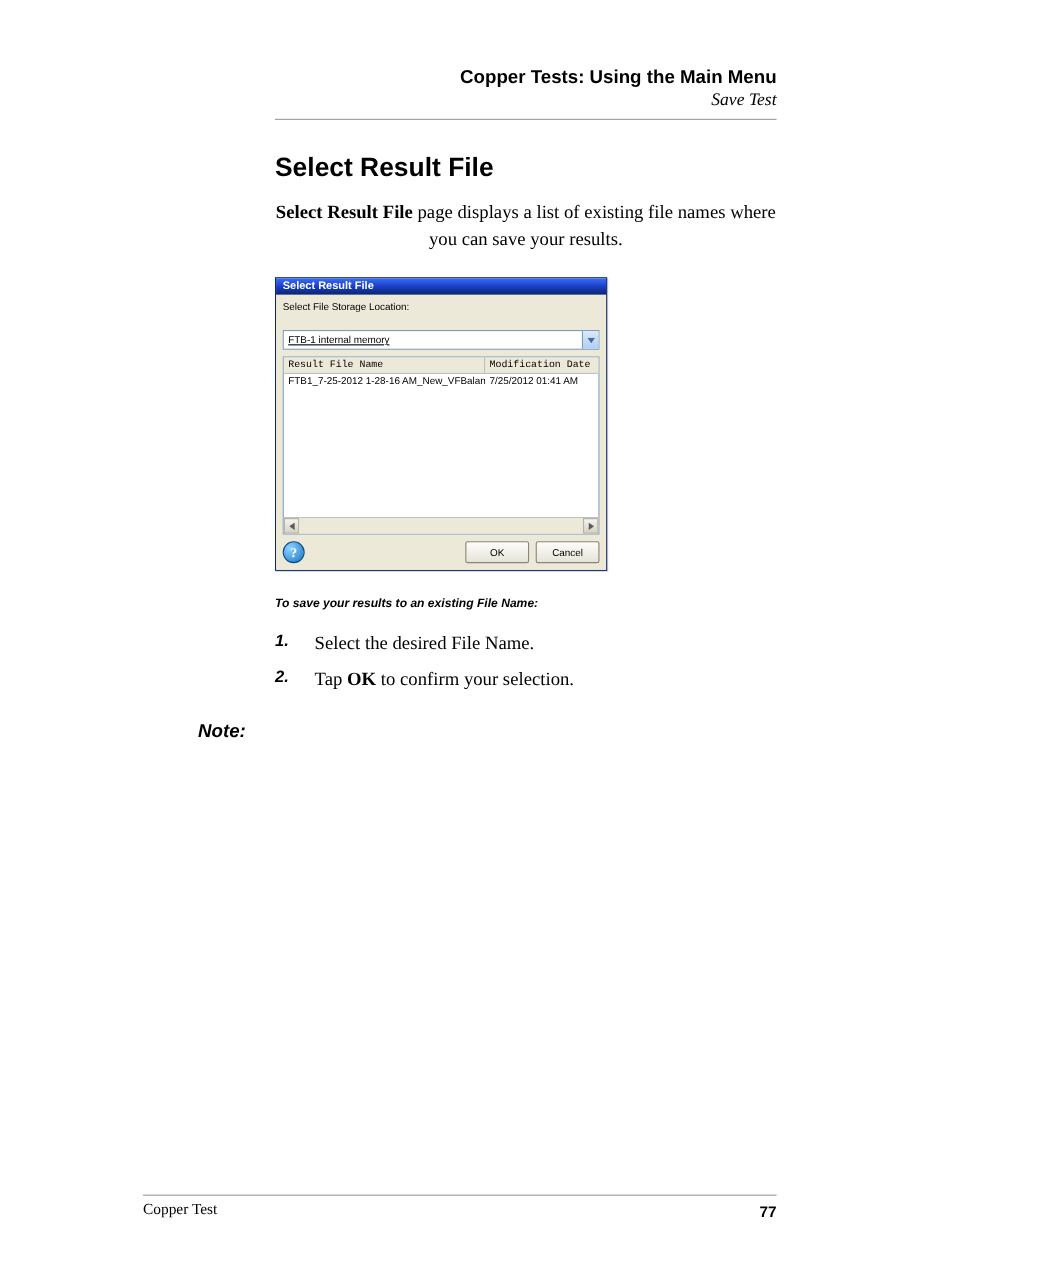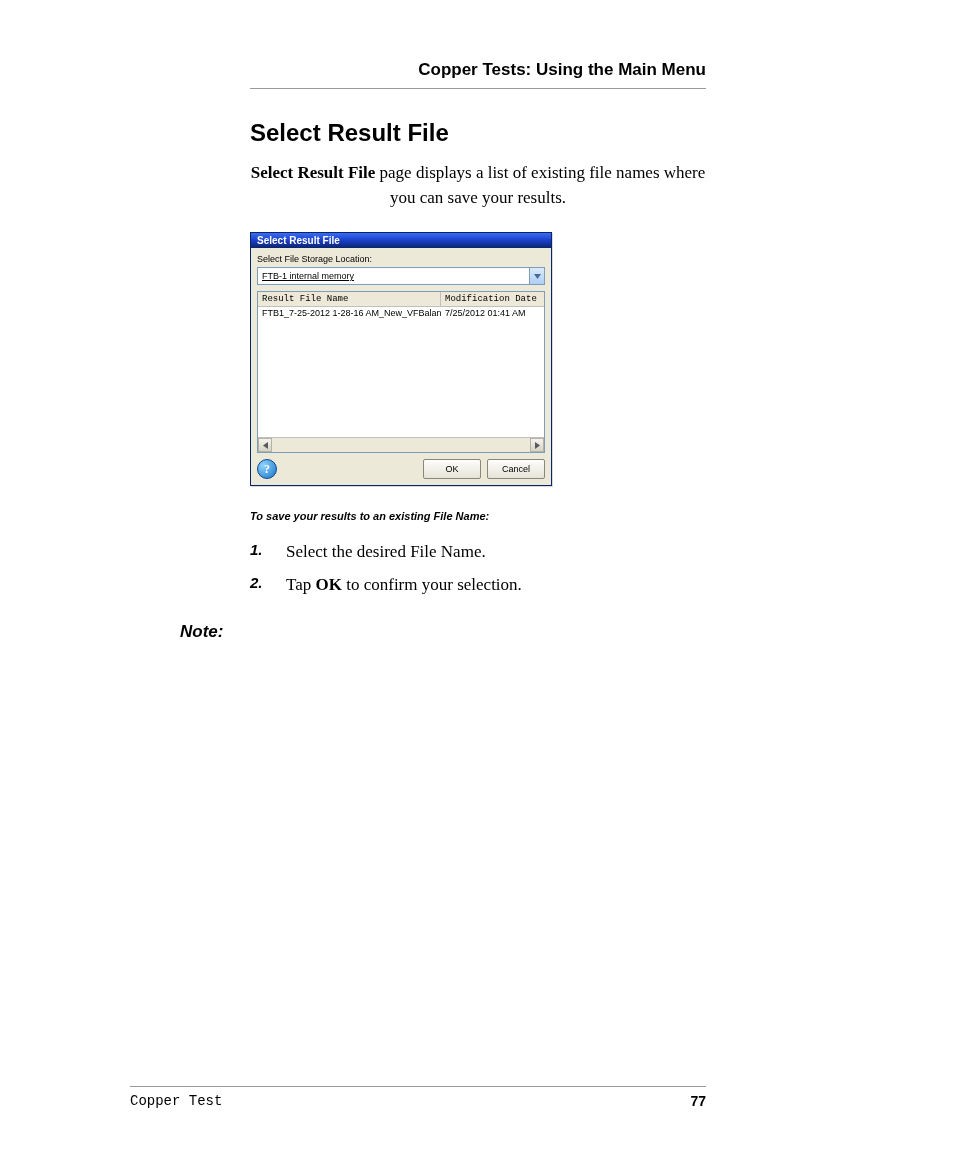--- a/index.html
+++ b/index.html
@@ -69,21 +69,21 @@
     font-weight: 700;
     padding: 2px 6px;
     font-size: 10px;
   }
   .dlg-body {
     background: #ece9d8;
     padding: 6px;
   }
   .dlg-label {
     font-size: 9px;
-    margin-bottom: 3px;
+    margin-bottom: 16px;
   }
   .dlg-select {
     display: flex;
     align-items: stretch;
     border: 1px solid #7f9db9;
     background: #fff;
     height: 16px;
     margin-bottom: 6px;
   }
   .dlg-select .val {
@@ -240,29 +240,30 @@
   .footer .rule2 {
     border: none;
     border-top: 1px solid #9a9a9a;
     margin: 0 0 6px 0;
   }
   .footer-row {
     display: flex;
     justify-content: space-between;
     font-size: 14px;
   }
-  .footer-left { font-family: Liberation Mono, monospace; }
+  .footer-left { font-family: Liberation Serif, serif; }
   .footer-right { font-family: Verdana, Arial, sans-serif; font-weight:700;text-align:right; }
 </style>
 </head>
 <body>
 
 <div class="page">
   <div class="header-block">
     <div class="chapter-title">Copper Tests: Using the Main Menu</div>
+    <div class="section-title-small">Save Test</div>
     <hr class="rule">
   </div>
 
   <div class="content">
     <h2 class="page-heading">Select Result File</h2>
 
     <p class="lead">
       <span class="bold">Select Result File</span><span> page displays a list of existing file names where you can save your results.</span>
     </p>
 

